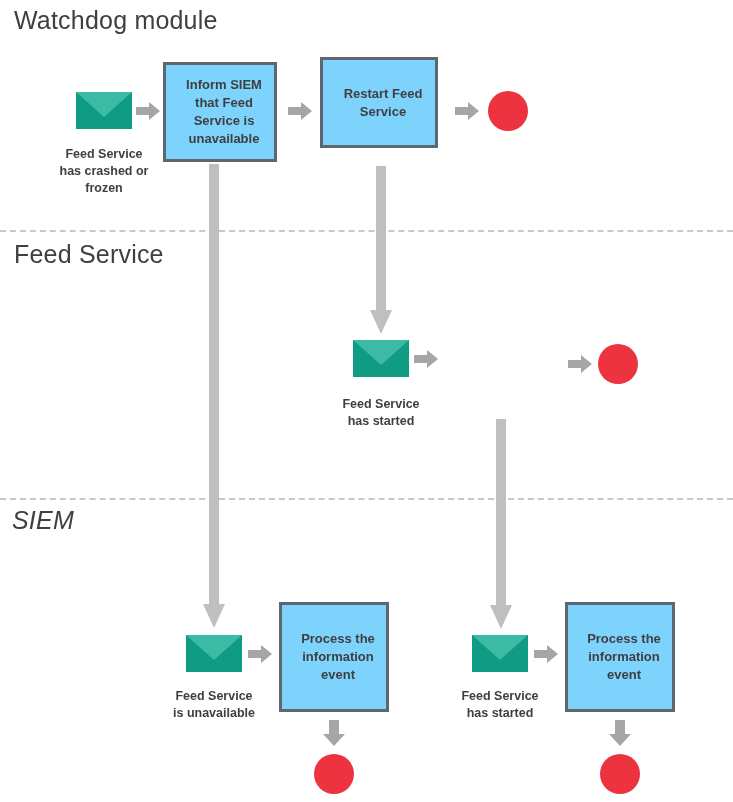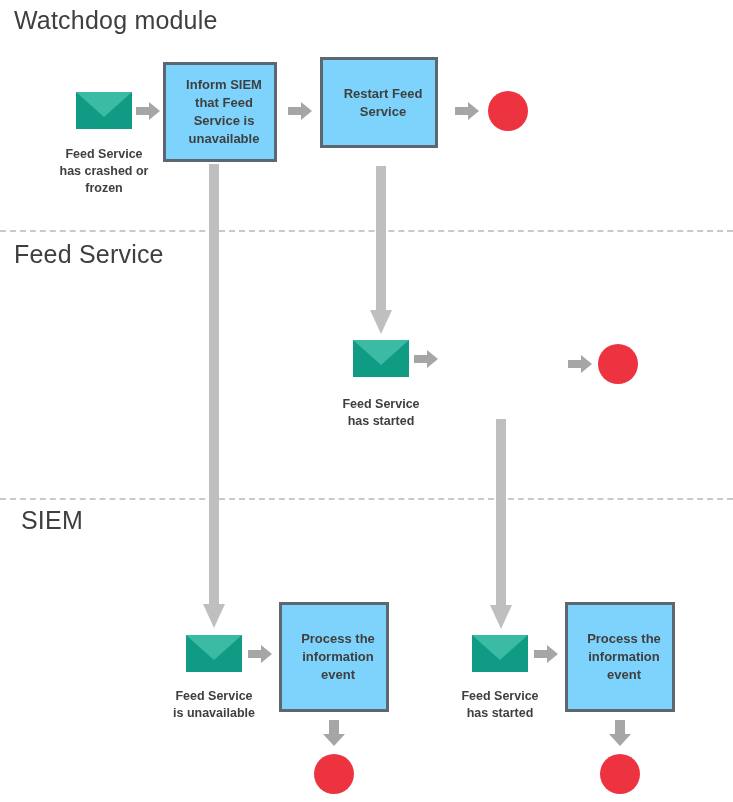--- a/index.html
+++ b/index.html
@@ -86,21 +86,21 @@
 </head>
 <body>
 
 <div id="canvas">
 
   <div class="abs lane-divider" style="top:230px;"></div>
   <div class="abs lane-divider" style="top:498px;"></div>
 
   <div class="abs lane-title" style="left:14px; top:8px;">Watchdog module</div>
   <div class="abs lane-title" style="left:14px; top:242px;">Feed Service</div>
-  <div class="abs lane-title" style="left:21px; top:508px;">SIEM</div>
+  <div class="abs lane-title" style="left:12px; top:508px;font-style:italic;">SIEM</div>
 
   <div class="abs envelope" style="left:76px; top:92px; width:56px; height:37px;">
     <svg width="56" height="37" viewBox="0 0 56 37">
       <rect x="0" y="0" width="56" height="37" fill="#109b85"></rect>
       <polygon points="0,0 56,0 28,25" fill="#3bbaa4"></polygon>
     </svg>
   </div>
   <div class="abs caption" style="left:35px; top:146px; width:138px;">Feed Service
 has crashed or
 frozen</div>

